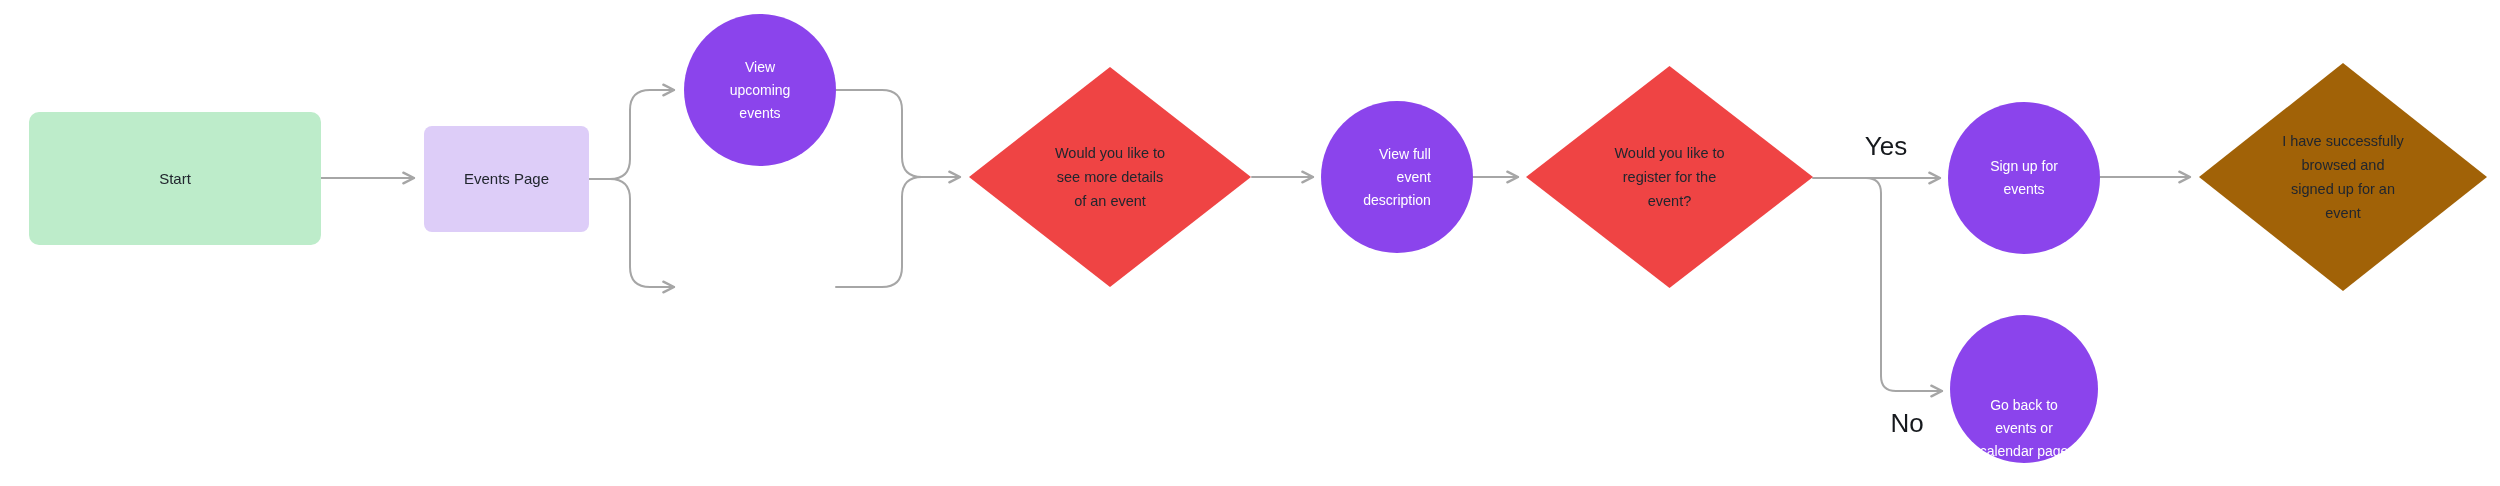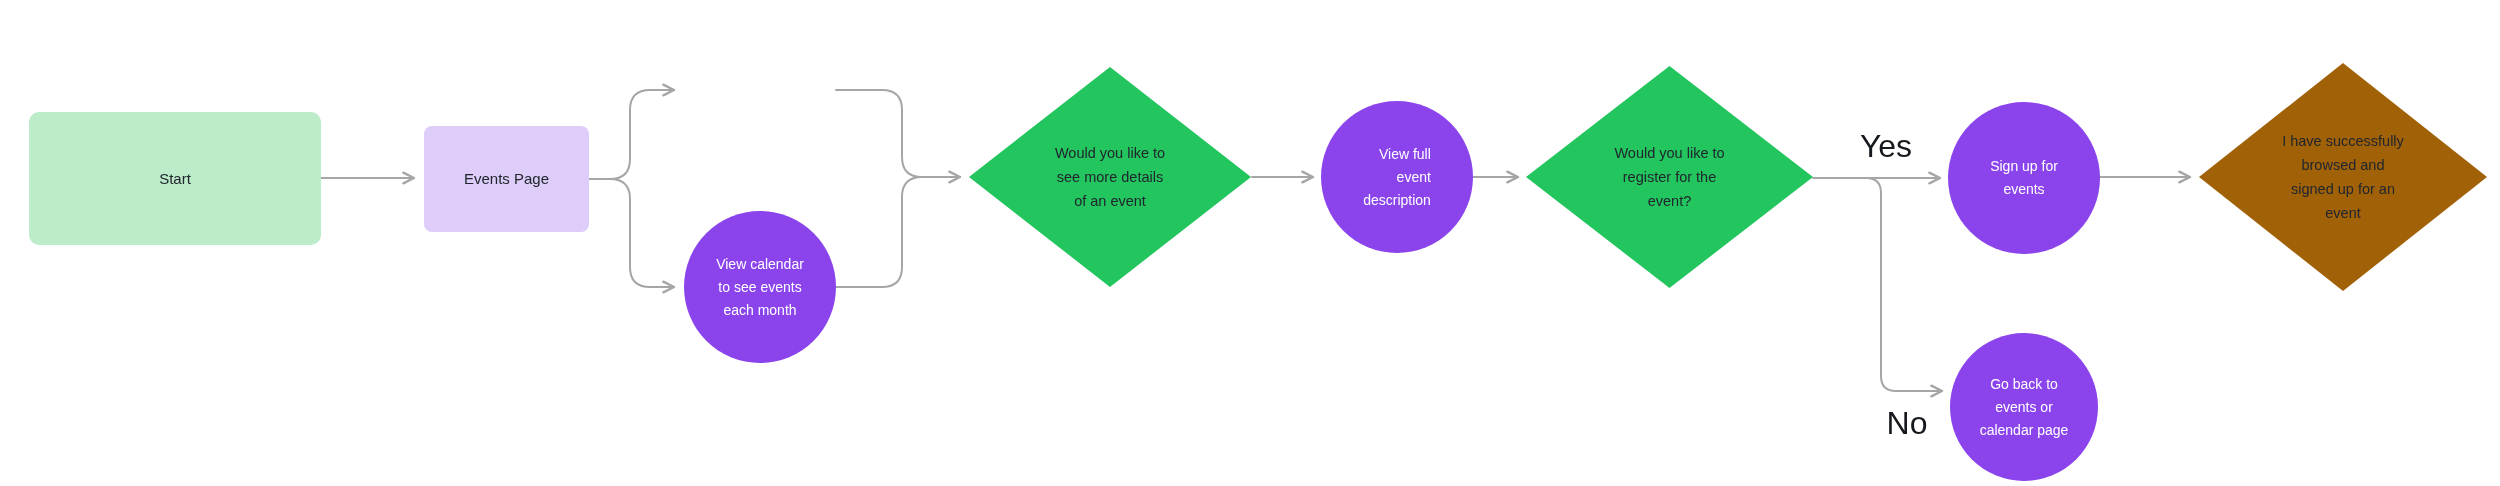--- a/index.html
+++ b/index.html
@@ -46,46 +46,46 @@
     border-radius: 8px;
   }
   .circle {
     background: #8b44ec;
     border-radius: 50%;
     color: #ffffff;
     font-size: 14px;
     line-height: 23px;
   }
   .diamond {
-    background: #22c55e;
+    background: #ef4444;
     color: #21262e;
     font-size: 14.5px;
     line-height: 24px;
     clip-path: polygon(50% 0%, 100% 50%, 50% 100%, 0% 50%);
   }
   .diamond.yellow {
     background: #a16207;
   }
   .edge-label {
     position: absolute;
     text-align: center;
     color: #16191d;
-    font-size: 32px;
+    font-size: 26px;
     line-height: 36px;
   }
   
   #node-start        { left: 29px;   top: 112px; width: 292px; height: 133px; }
   #node-events-page  { left: 424px;  top: 126px; width: 165px; height: 106px; }
   #node-upcoming     { left: 684px;  top: 14px;  width: 152px; height: 152px; }
   #node-calendar     { left: 684px;  top: 211px; width: 152px; height: 152px; }
   #node-details      { left: 969px;  top: 67px;  width: 282px; height: 220px; }
   #node-description  { left: 1321px; top: 101px; width: 152px; height: 152px; text-align: right; }
   #node-register     { left: 1526px; top: 66px;  width: 287px; height: 222px; }
   #node-signup       { left: 1948px; top: 102px; width: 152px; height: 152px; }
-  #node-goback       { left: 1950px; top: 333px; width: 148px; height: 148px; }
+  #node-goback       { left: 1950px; top: 315px; width: 148px; height: 148px; align-items: flex-end; }
   #node-success      { left: 2199px; top: 63px;  width: 288px; height: 228px; }
   #label-yes         { left: 1848px; top: 128px; width: 76px; }
   #label-no          { left: 1869px; top: 405px; width: 76px; }
 </style>
 </head>
 <body>
 
 <div class="canvas">
 
   <svg class="edges" viewBox="0 0 2500 486" xmlns="http://www.w3.org/2000/svg">
@@ -109,26 +109,26 @@
   </svg>
 
   <div class="node rect lavender" id="node-events-page">
     <span class="node-label">Events Page</span>
   </div>
 
   <div class="node rect" id="node-start">
     <span class="node-label">Start</span>
   </div>
 
+  <div class="node circle" id="node-upcoming">
+    <span class="node-label">View
+upcoming
+events</span>
+  </div>
 
-  <div class="node circle" id="node-calendar">
-    <span class="node-label">View calendar
-to see events
-each month</span>
-  </div>
 
   <div class="node diamond" id="node-details">
     <span class="node-label">Would you like to
 see more details
 of an event</span>
   </div>
 
   <div class="node circle" id="node-description">
     <span class="node-label">View full
 event

